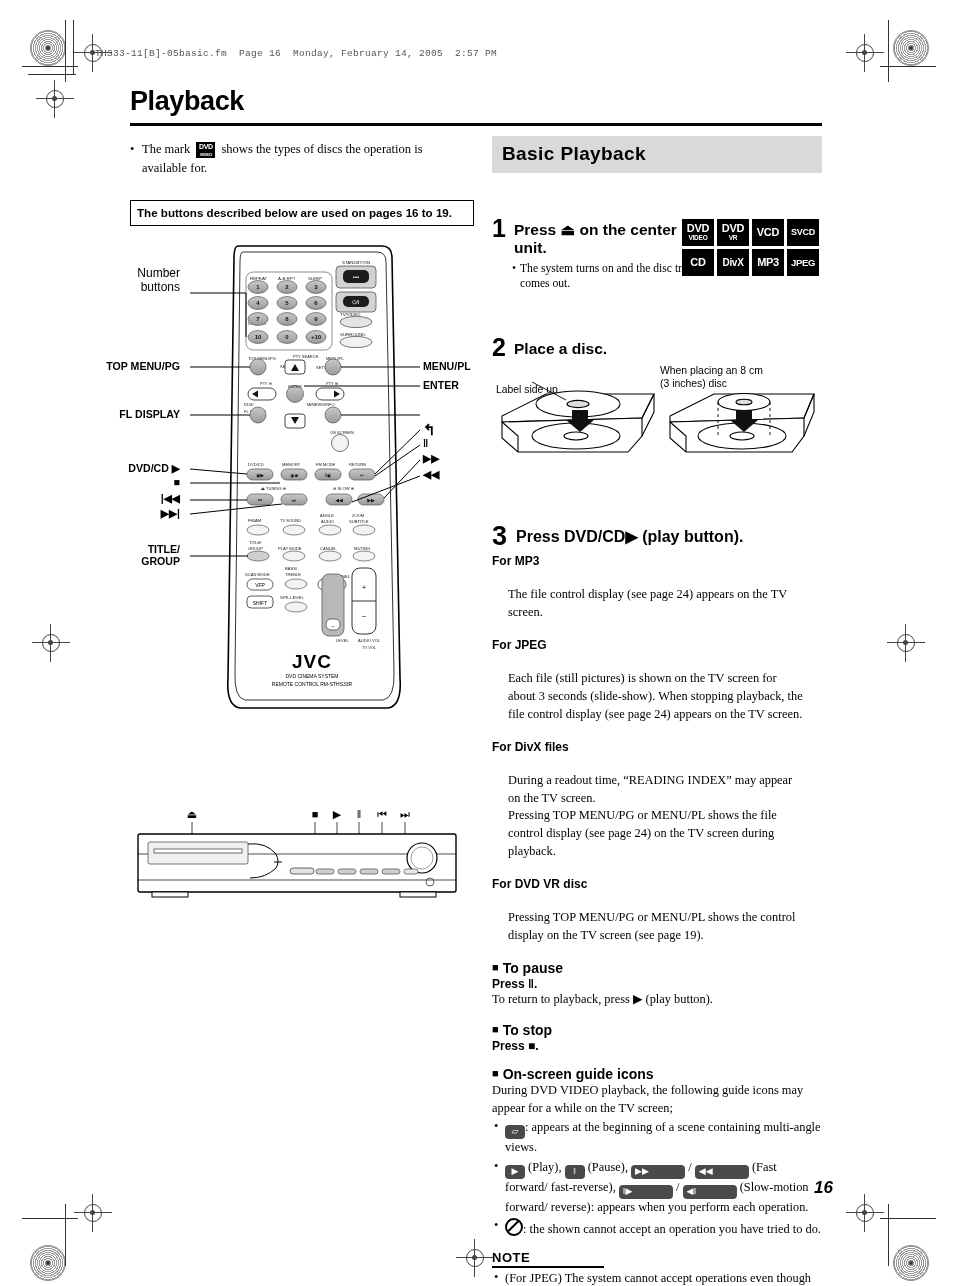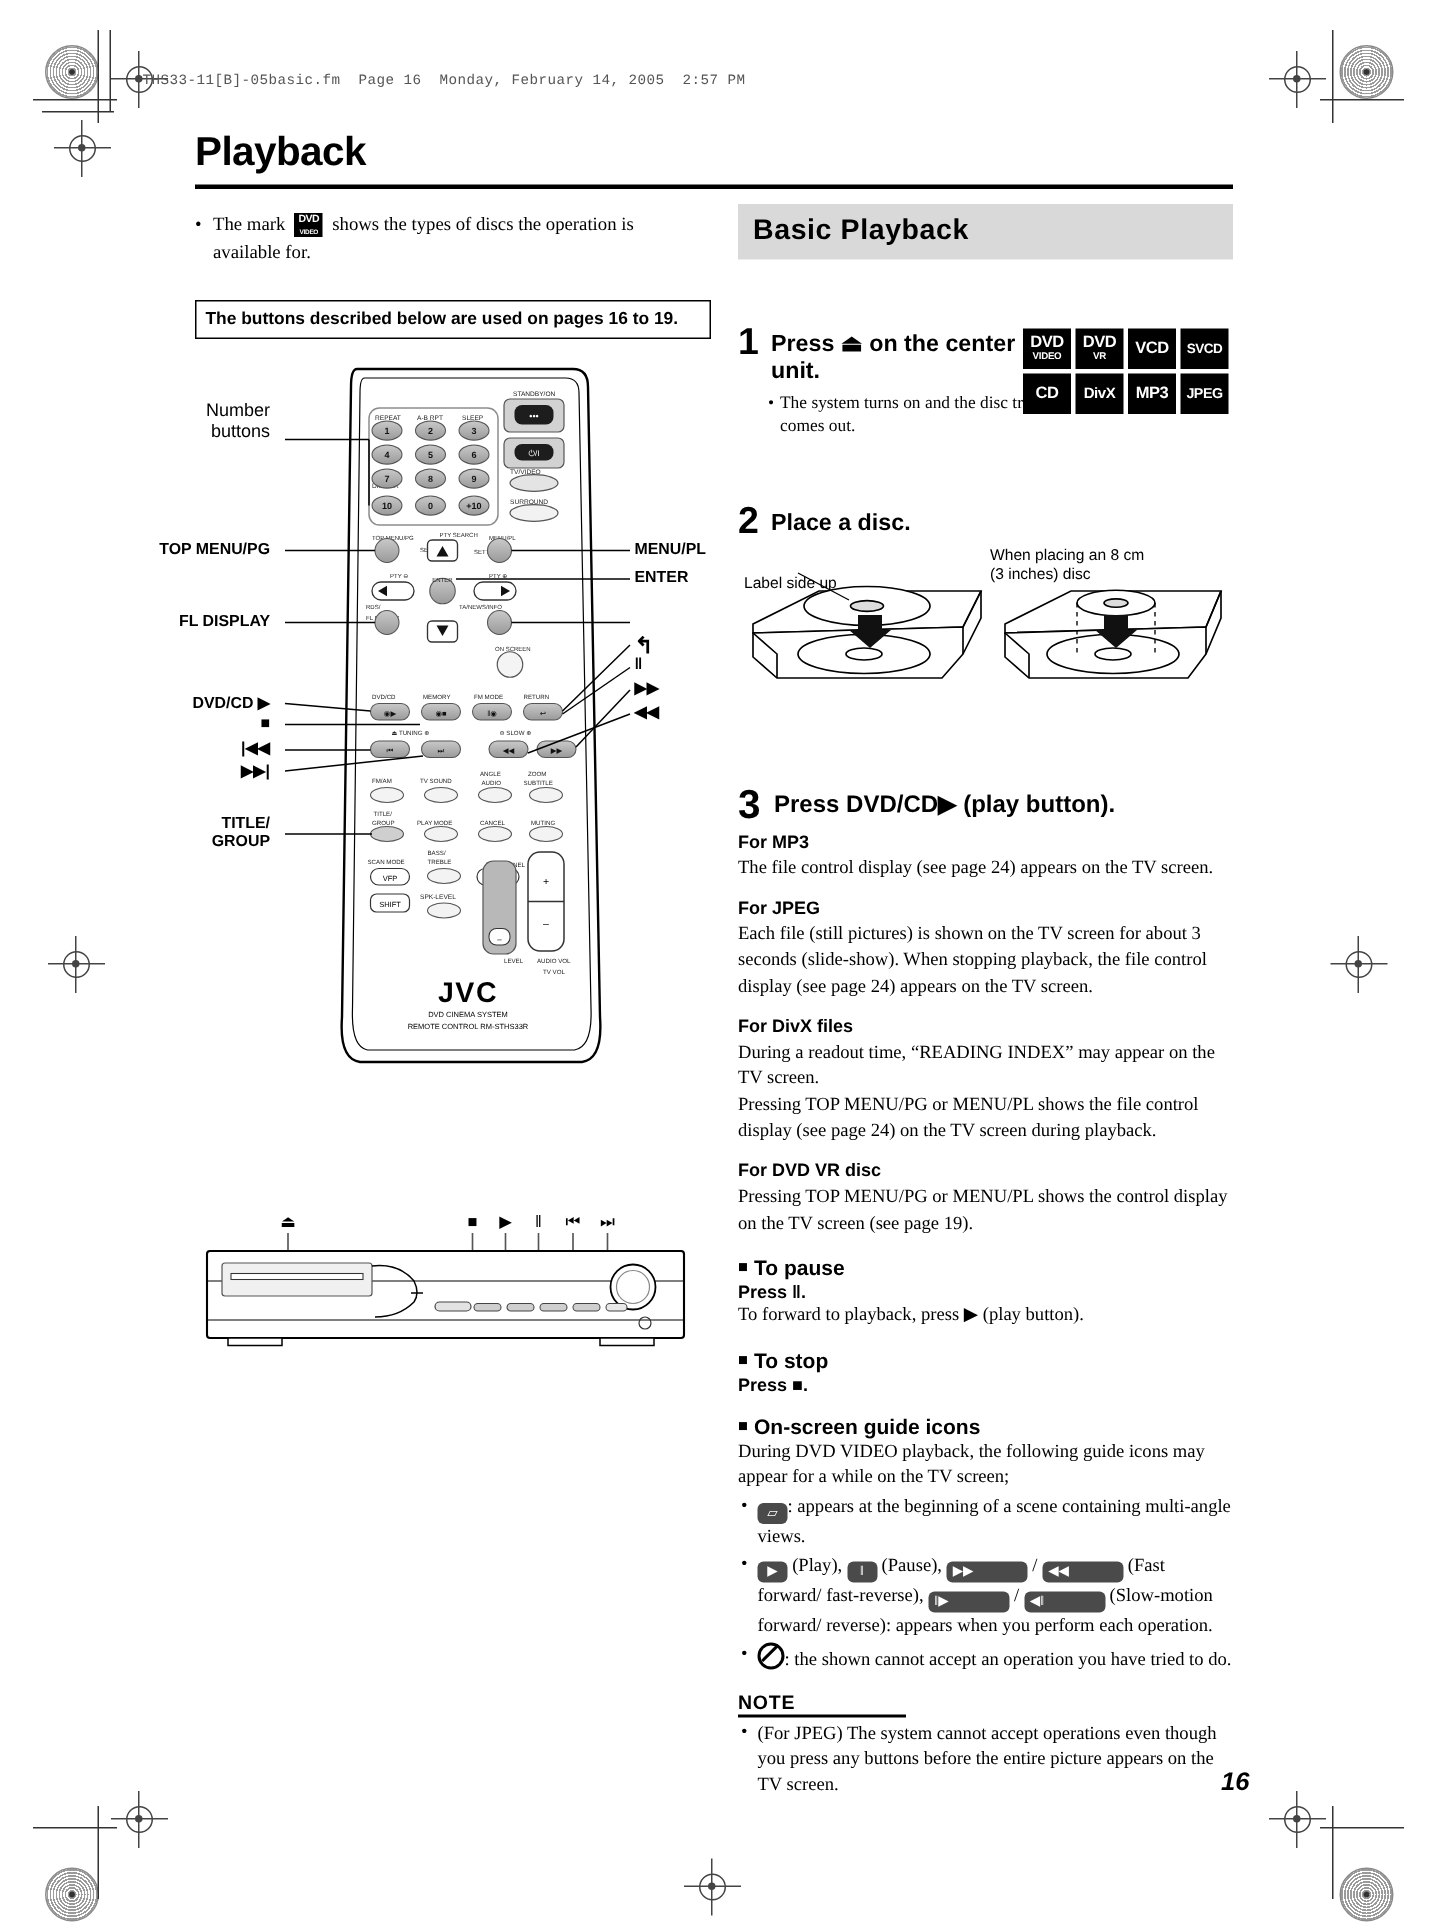--- a/index.html
+++ b/index.html
@@ -81,21 +81,21 @@
   .disc{background:#000;color:#fff;font-family:"Liberation Sans",sans-serif;font-weight:bold;
      width:32px;height:27px;display:flex;flex-direction:column;align-items:center;
      justify-content:center;line-height:1;}
   .disc .m{font-size:11px;letter-spacing:-.3px;}
   .disc .s{font-size:6.5px;letter-spacing:-.2px;margin-top:1px;}
   .disc.one .m{font-size:11px;}
 
   .body{font-size:12.4px;line-height:1.42;}
   .subhead{font-family:"Liberation Sans",sans-serif;font-weight:bold;font-size:12px;margin-top:9px;}
   .subhead.first{margin-top:4px;}
-  p.para{margin:0;}
+  p.para{margin:16px;}
 
   .blockhead{font-family:"Liberation Sans",sans-serif;font-weight:bold;font-size:14px;margin-top:13px;}
   .blockhead .sq{font-size:11px;margin-right:4px;vertical-align:2px;}
   .presshead{font-family:Liberation Sans, sans-serif;font-weight:bold;font-size:12px;margin-top:1px;}
 
   ul.dots{margin:1px 0 0 0;padding:0;list-style:none;}
   ul.dots li{position:relative;padding-left:13px;font-size:12.4px;line-height:1.4;margin-top:2px;}
   ul.dots li:before{content:"\2022";position:absolute;left:2px;top:-1px;}
 
   .gicon{display:inline-block;background:#4a4a4a;border-radius:4px;color:#fff;
@@ -544,21 +544,21 @@
 Pressing TOP MENU/PG or MENU/PL shows the file control display (see page 24) on the TV screen during playback.</p>
 
         <div class="subhead">For DVD VR disc</div>
         <p class="para">Pressing TOP MENU/PG or MENU/PL shows the control display on the TV screen (see page 19).</p>
       </div>
 
       <div class="blockhead">
         <span class="sq">■</span><span>To pause</span>
       </div>
       <div class="presshead">Press ‖.</div>
-      <div class="body">To forward to playback, press ▶ (play button).</div>
+      <div class="body">To return to playback, press ▶ (play button).</div>
 
       <div class="blockhead">
         <span class="sq">■</span><span>To stop</span>
       </div>
       <div class="presshead">Press ■.</div>
 
       <div class="blockhead">
         <span class="sq">■</span><span>On-screen guide icons</span>
       </div>
       <div class="body">During DVD VIDEO playback, the following guide icons may appear for a while on the TV screen;</div>

